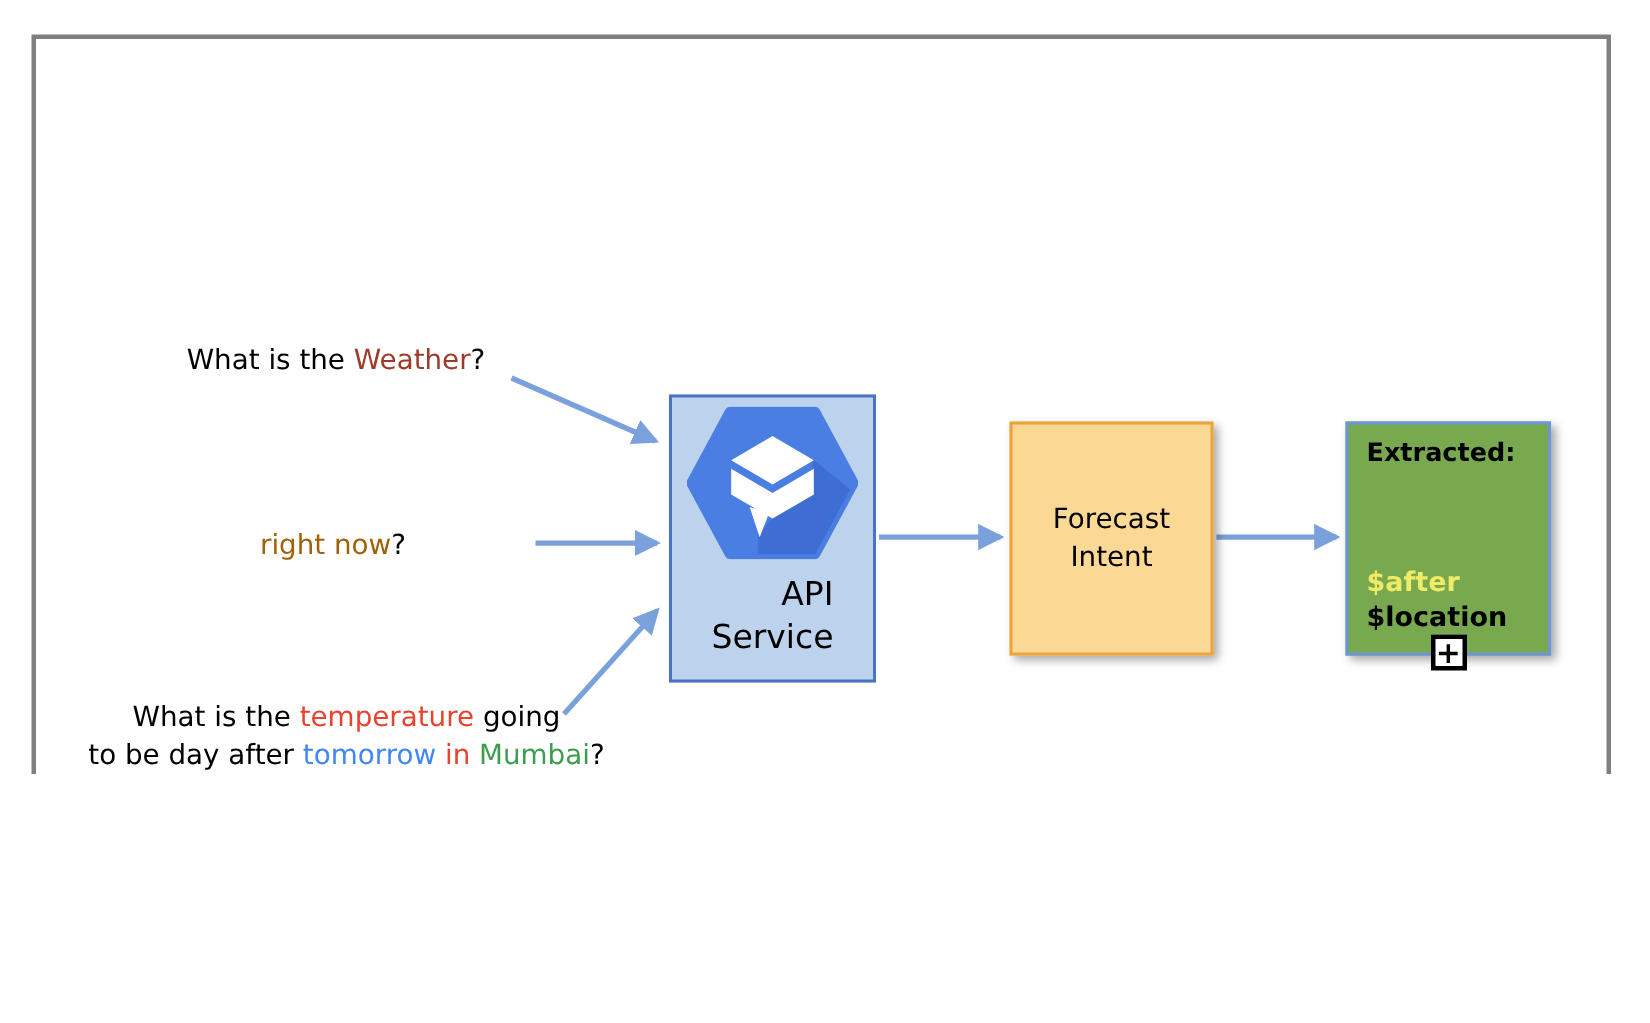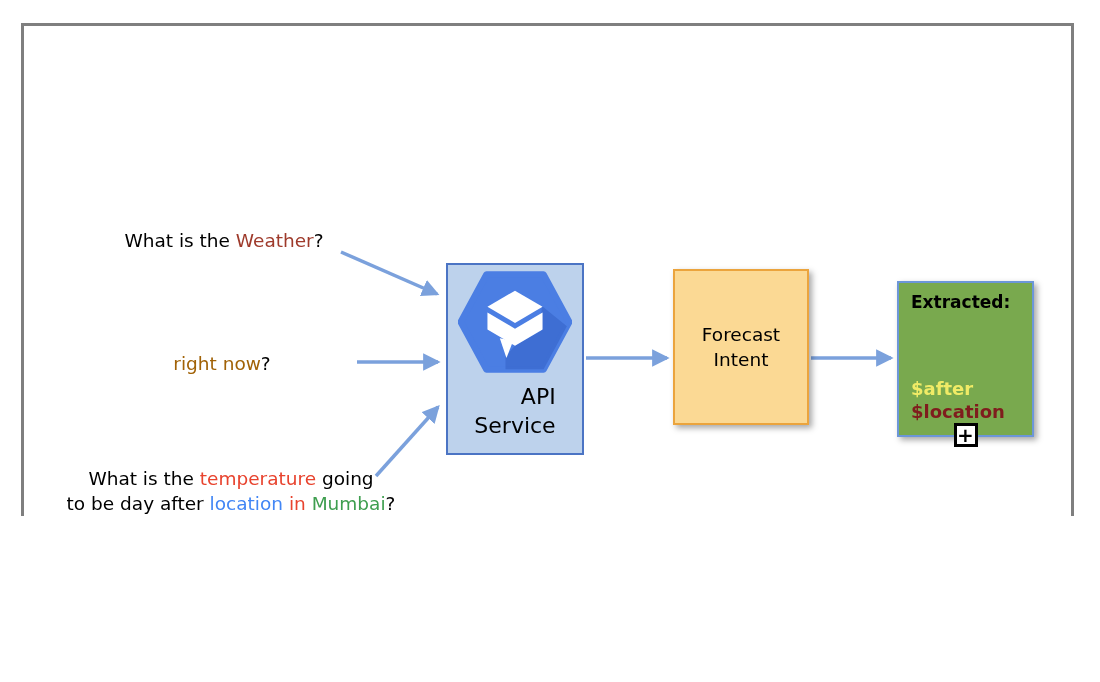--- a/index.html
+++ b/index.html
@@ -20,21 +20,21 @@
   .q2{left:62px;top:351px;width:320px;}
   .q3{left:28px;top:466px;width:406px;text-align:center;}
   .box{position:absolute;box-sizing:border-box;}
   .api-box{
     left:446px;top:263px;width:138px;height:192px;
     background:#BDD2EC;border:2px solid #4B74C4;
     display:flex;flex-direction:column;align-items:center;padding-top:6px;
   }
   .api-label{font-size:22px;line-height:29px;color:#000;text-align:right;margin-top:9px;}
   .forecast-box{
-    left:673px;top:269px;width:136px;height:156px;
+    left:673px;top:281px;width:136px;height:156px;
     background:#FBD994;border:2px solid #EBA43D;
     box-shadow:3px 3px 6px rgba(0,0,0,0.35);
     display:flex;align-items:center;justify-content:center;
     font-size:18.5px;line-height:25px;color:#000;text-align:center;
   }
   .extracted-box{
     left:897px;top:281px;width:137px;height:156px;
     background:#79A94E;border:2px solid #6C96D8;
     box-shadow:3px 3px 6px rgba(0,0,0,0.35);
   }
@@ -73,21 +73,21 @@
   </svg>
 
   <div class="question q1">
       <div><span style="color: rgb(0, 0, 0);">What is the </span><span style="color: rgb(158, 58, 43);">Weather</span><span style="color: rgb(0, 0, 0);">?</span></div>
     </div>
   <div class="question q2">
       <div><span style="color: #a16207;">right now</span><span style="color: rgb(0, 0, 0);">?</span></div>
     </div>
   <div class="question q3">
       <div><span style="color: rgb(0, 0, 0);">What is the </span><span style="color: rgb(232, 67, 46);">temperature</span><span style="color: rgb(0, 0, 0);"> going</span></div>
-      <div><span style="color: rgb(0, 0, 0);">to be day after </span><span style="color: rgb(66, 134, 245);">location</span><span style="color: rgb(232, 67, 46);"> in</span><span style="color: rgb(62, 158, 79);"> Mumbai</span><span style="color: rgb(0, 0, 0);">?</span></div>
+      <div><span style="color: rgb(0, 0, 0);">to be day after </span><span style="color: rgb(66, 134, 245);">tomorrow</span><span style="color: rgb(232, 67, 46);"> in</span><span style="color: rgb(62, 158, 79);"> Mumbai</span><span style="color: rgb(0, 0, 0);">?</span></div>
     </div>
 
   <div class="box api-box">
     <svg class="dialogflow-icon" width="114" height="102" viewBox="0 0 120 106">
       <defs>
         <clipPath id="hexClip">
           <polygon points="30,3 90,3 117,53 90,103 30,103 3,53"></polygon>
         </clipPath>
       </defs>
       <polygon points="30,3 90,3 117,53 90,103 30,103 3,53" fill="#4B7EE3" stroke="#4B7EE3" stroke-width="7" stroke-linejoin="round"></polygon>
@@ -106,18 +106,18 @@
     <div>
       <div>Forecast</div>
       <div>Intent</div>
     </div>
   </div>
 
   <div class="box extracted-box">
     <div class="extracted-title">Extracted:</div>
     <div class="extracted-vars">
         <div style="color: rgb(240, 235, 102);">$after</div>
-        <div style="color: #7f1d1d;">$location</div>
+        <div style="color: #000000;">$location</div>
       </div>
     <div class="plus-button">+</div>
   </div>
 
 </div>
 
 </body></html>

